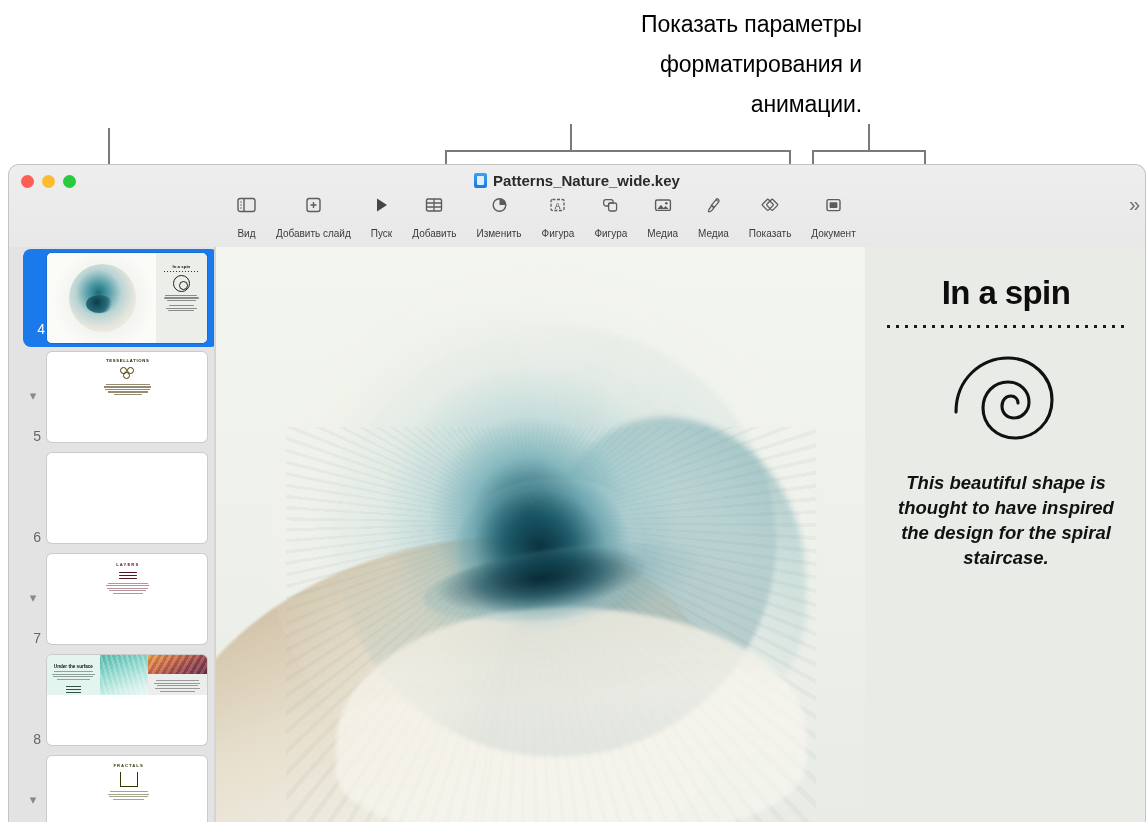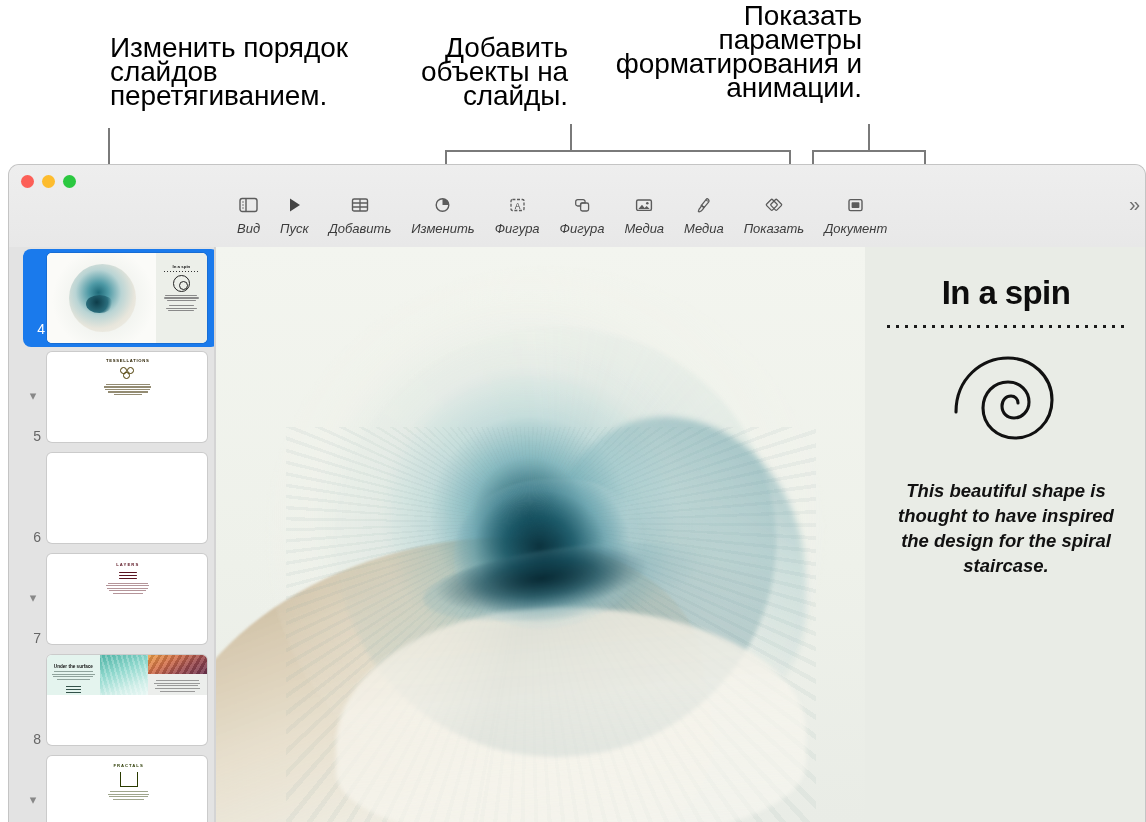--- a/index.html
+++ b/index.html
@@ -8,22 +8,22 @@
     width: 1146px; height: 822px;
     background: #ffffff;
     font-family: "Liberation Sans", "DejaVu Sans", sans-serif;
     overflow: hidden;
   }
   #root { position: relative; width: 1146px; height: 822px; background: #fff; }
 
   
   .callout {
     position: absolute;
-    font-size: 28px;
-    line-height: 24px;
+    font-size: 23px;
+    line-height: 40px;
     color: #000;
     letter-spacing: -0.1px;
   }
   #callout-reorder { left: 110px; top: 36px; width: 250px; text-align: left; }
   #callout-add     { left: 398px; top: 36px; width: 170px; text-align: right; }
   #callout-format  { left: 600px; top: 4px;  width: 262px; text-align: right; }
 
   .leader-v { position: absolute; width: 2px; background: #7a7a7a; }
   .bracket {
     position: absolute;
@@ -75,21 +75,21 @@
   #toolbar {
     position: absolute; left: 206px; top: 26px; right: 0; height: 56px;
     display: flex; align-items: flex-start; padding-left: 12px;
   }
   .tb-item {
     display: flex; flex-direction: column; align-items: center;
     justify-content: flex-start; cursor: default;
     padding: 2px 10px 0 10px; color: #606060;
   }
   .tb-icon { height: 24px; display: flex; align-items: center; justify-content: center; }
-  .tb-label { font-size: 13px; color: #3c3c3c; margin-top: 4px; white-space: nowrap; font-style: italic; }
+  .tb-label { font-size: 10px; color: #3c3c3c; margin-top: 11px; white-space: nowrap; }
   #tb-overflow {
     position: absolute; right: 8px; top: 28px;
     font-size: 20px; color: #6d6d6d; letter-spacing: -3px;
   }
 
   
   #navigator {
     position: absolute; left: 0; top: 82px;
     width: 207px; height: 576px;
     background: #e3e3e3;
@@ -336,63 +336,75 @@
     background-image: radial-gradient(circle, #1a1a1a 38%, transparent 42%);
     background-size: 9px 3px; background-repeat: repeat-x;
   }
   #spiral-icon { margin: 22px auto 0; width: 120px; height: 98px; display: block; }
   .body-par {
     margin: 0 6px; text-align: center;
     font-style: italic; font-weight: bold;
     font-size: 18.5px; line-height: 25px; color: #111;
   }
   #par1 { margin-top: 28px; }
-  #par2 { margin-top: 30px; }
+  #par2 { margin-top: 22px; }
 </style>
 </head>
 <body>
 
 <div id="root">
 
-  <div class="callout" id="callout-reorder">Изменить порядок слайдов перетягиванием.</div>
   <div class="leader-v" style="left:108px; top:128px; height:122px;"></div>
 
-  <div class="callout" id="callout-add">Добавить объекты на слайды.</div>
   <div class="leader-v" style="left:570px; top:124px; height:28px;"></div>
   <div class="bracket" style="left:445px; top:150px; width:346px;"></div>
 
   <div class="callout" id="callout-format">Показать параметры форматирования и анимации.</div>
   <div class="leader-v" style="left:868px; top:124px; height:28px;"></div>
   <div class="bracket" style="left:812px; top:150px; width:114px;"></div>
 
   <div id="window">
 
     <div id="titlebar">
       <div id="traffic">
         <span class="light red"></span>
         <span class="light yellow"></span>
         <span class="light green"></span>
       </div>
 
+      <div id="doc-title">
+        <span id="key-icon"></span>
+        <span>Patterns_Nature_wide.key</span>
+      </div>
 
       <div id="toolbar">
 
         <div class="tb-item">
           <span class="tb-icon">
             <svg width="19" height="16" viewBox="0 0 19 16" fill="none">
               <rect x="1" y="1.5" width="17" height="13" rx="2.2" stroke="#5c5c5c" stroke-width="1.4"></rect>
               <line x1="7" y1="1.5" x2="7" y2="14.5" stroke="#5c5c5c" stroke-width="1.4"></line>
               <line x1="3.2" y1="5" x2="4.8" y2="5" stroke="#5c5c5c" stroke-width="1.2"></line>
               <line x1="3.2" y1="8" x2="4.8" y2="8" stroke="#5c5c5c" stroke-width="1.2"></line>
               <line x1="3.2" y1="11" x2="4.8" y2="11" stroke="#5c5c5c" stroke-width="1.2"></line>
             </svg>
           </span>
           <span class="tb-label">Вид</span>
         </div>
 
+        <div class="tb-item">
+          <span class="tb-icon">
+            <svg width="19" height="16" viewBox="0 0 19 16" fill="none">
+              <rect x="3" y="1.5" width="13" height="13" rx="2.2" stroke="#5c5c5c" stroke-width="1.4"></rect>
+              <line x1="9.5" y1="5" x2="9.5" y2="11" stroke="#5c5c5c" stroke-width="1.4"></line>
+              <line x1="6.5" y1="8" x2="12.5" y2="8" stroke="#5c5c5c" stroke-width="1.4"></line>
+            </svg>
+          </span>
+          <span class="tb-label">Добавить слайд</span>
+        </div>
 
         <div class="tb-item">
           <span class="tb-icon">
             <svg width="15" height="16" viewBox="0 0 15 16">
                 <polygon points="3,1.5 13,8 3,14.5" fill="#444"></polygon>
               </svg>
           </span>
           <span class="tb-label">Пуск</span>
         </div>
 

